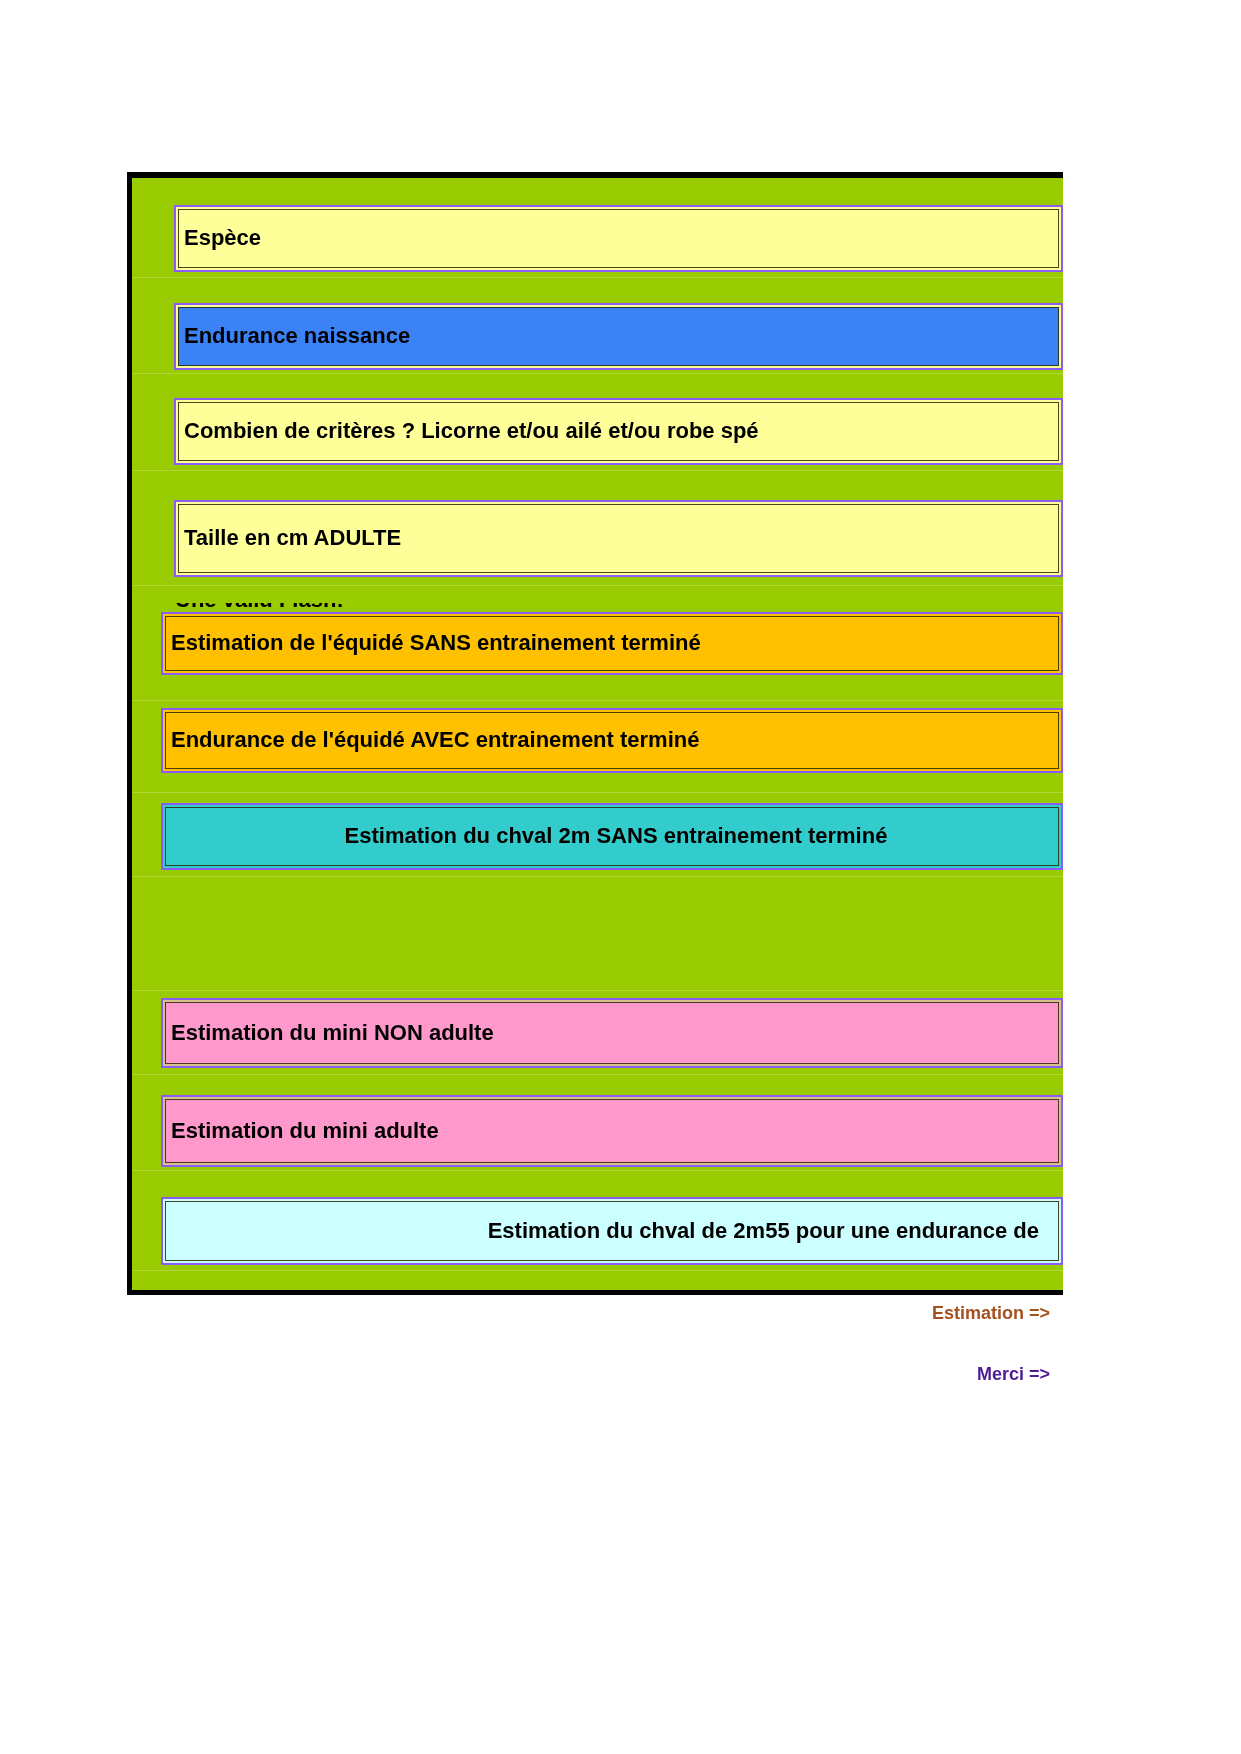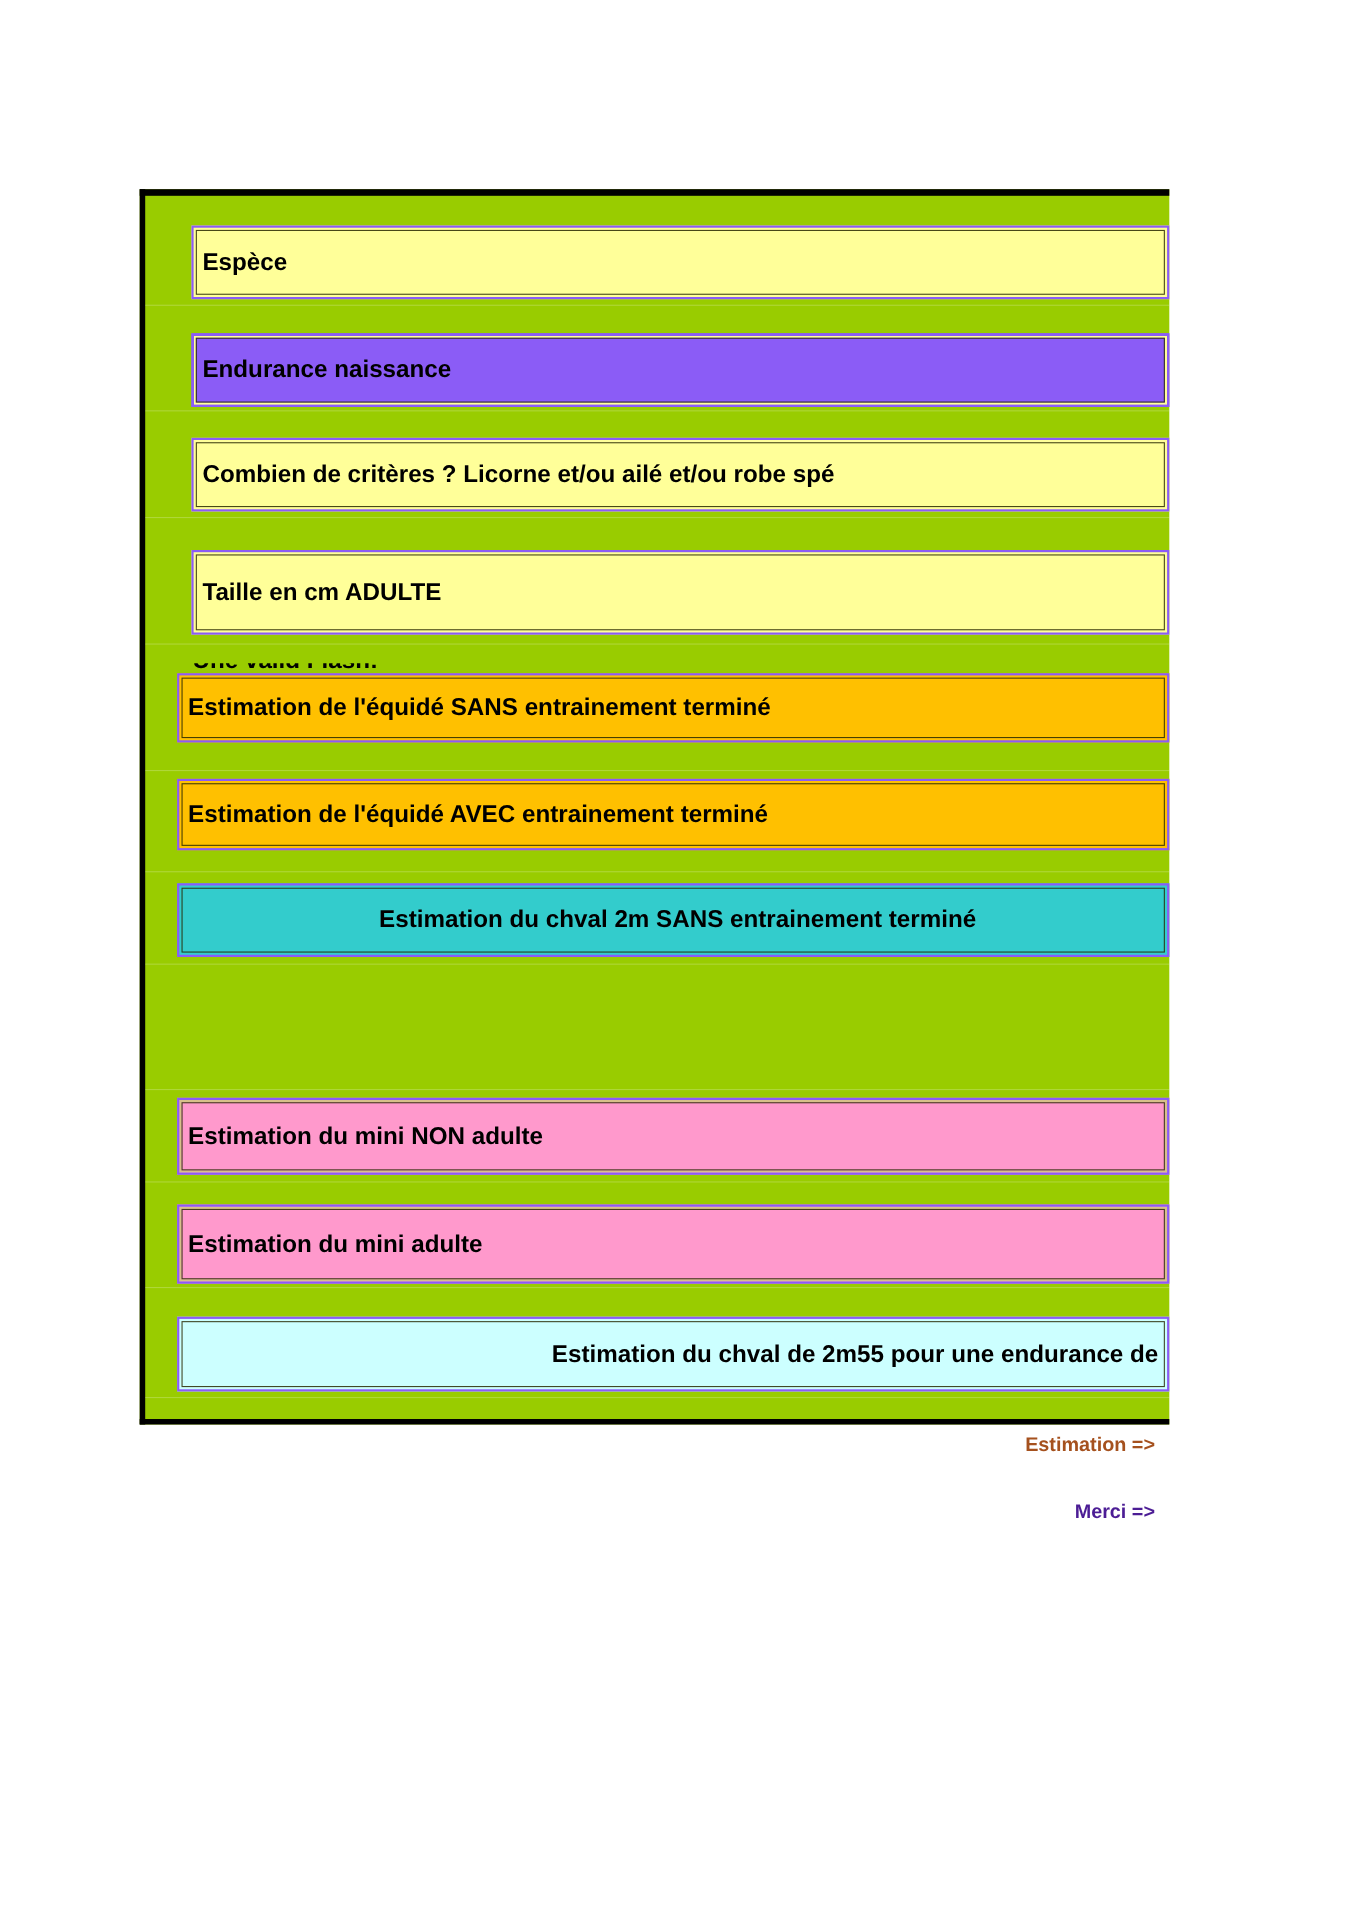--- a/index.html
+++ b/index.html
@@ -30,21 +30,21 @@
     display:flex;align-items:center;
     font-weight:bold;font-size:22px;color:#000;
     padding-left:8px;
   }
   .row::after{
     content:"";position:absolute;inset:2px;
     border:1px solid rgba(40,40,0,0.85);
     pointer-events:none;
   }
   .row .lbl{white-space:pre;line-height:1.1;}
-  .row.align-right{justify-content:flex-end;padding-right:8px;padding-left:0;text-align:center;}
+  .row.align-right{justify-content:flex-end;padding-right:22px;padding-left:0;text-align:center;}
   .clipped{
     position:absolute;left:175px;top:603px;width:430px;height:11px;
     overflow:hidden;z-index:5;
   }
   .clipped .lbl{
     display:block;margin-top:-16px;
     font-weight:bold;font-size:22px;color:#000;white-space:pre;
   }
   .footer-link{
     position:absolute;right:191px;
@@ -72,38 +72,38 @@
   <div class="gridline" style="top:1270px;"></div>
 
   <div class="clipped">
     <span class="lbl">Une valid Flash!</span>
   </div>
 
   <div class="row" style="left: 174px; top: 205px; width: 889px; height: 67px; background: rgb(255, 255, 153); box-shadow: rgb(255, 255, 153) 0px 0px 0px 2px inset;">
     <span class="lbl">Espèce</span>
   </div>
 
-  <div class="row" style="left: 174px; top: 303px; width: 889px; height: 67px; background: #8b5cf6; box-shadow: rgb(255, 255, 153) 0px 0px 0px 2px inset; text-align: right;">
+  <div class="row" style="left: 174px; top: 303px; width: 889px; height: 67px; background: #3b82f6; box-shadow: rgb(255, 255, 153) 0px 0px 0px 2px inset; text-align: right;">
     <span class="lbl">Endurance naissance</span>
   </div>
 
   <div class="row" style="left: 174px; top: 398px; width: 889px; height: 67px; background: rgb(255, 255, 153); box-shadow: rgb(255, 255, 153) 0px 0px 0px 2px inset;">
     <span class="lbl">Combien de critères ? Licorne et/ou ailé et/ou robe spé</span>
   </div>
 
   <div class="row" style="left: 174px; top: 500px; width: 889px; height: 77px; background: rgb(255, 255, 153); box-shadow: rgb(255, 255, 153) 0px 0px 0px 2px inset;">
     <span class="lbl">Taille en cm ADULTE</span>
   </div>
 
   <div class="row" style="left: 161px; top: 612px; width: 902px; height: 63px; background: rgb(255, 192, 0); box-shadow: rgb(255, 192, 0) 0px 0px 0px 2px inset;">
     <span class="lbl">Estimation de l'équidé SANS entrainement terminé</span>
   </div>
 
   <div class="row" style="left: 161px; top: 708px; width: 902px; height: 65px; background: rgb(255, 192, 0); box-shadow: rgb(255, 192, 0) 0px 0px 0px 2px inset;">
-    <span class="lbl">Estimation de l'équidé AVEC entrainement terminé</span>
+    <span class="lbl">Endurance de l'équidé AVEC entrainement terminé</span>
   </div>
 
   <div class="row" style="left: 161px; top: 803px; width: 902px; height: 67px; background: rgb(51, 204, 204); box-shadow: rgb(51, 204, 204) 0px 0px 0px 2px inset; justify-content: center;">
     <span class="lbl">Estimation du chval 2m SANS entrainement terminé</span>
   </div>
 
 
   <div class="row" style="left: 161px; top: 1095px; width: 902px; height: 72px; background: rgb(255, 153, 204); box-shadow: rgb(216, 192, 138) 0px 0px 0px 2px inset;">
     <span class="lbl">Estimation du mini adulte</span>
   </div>

